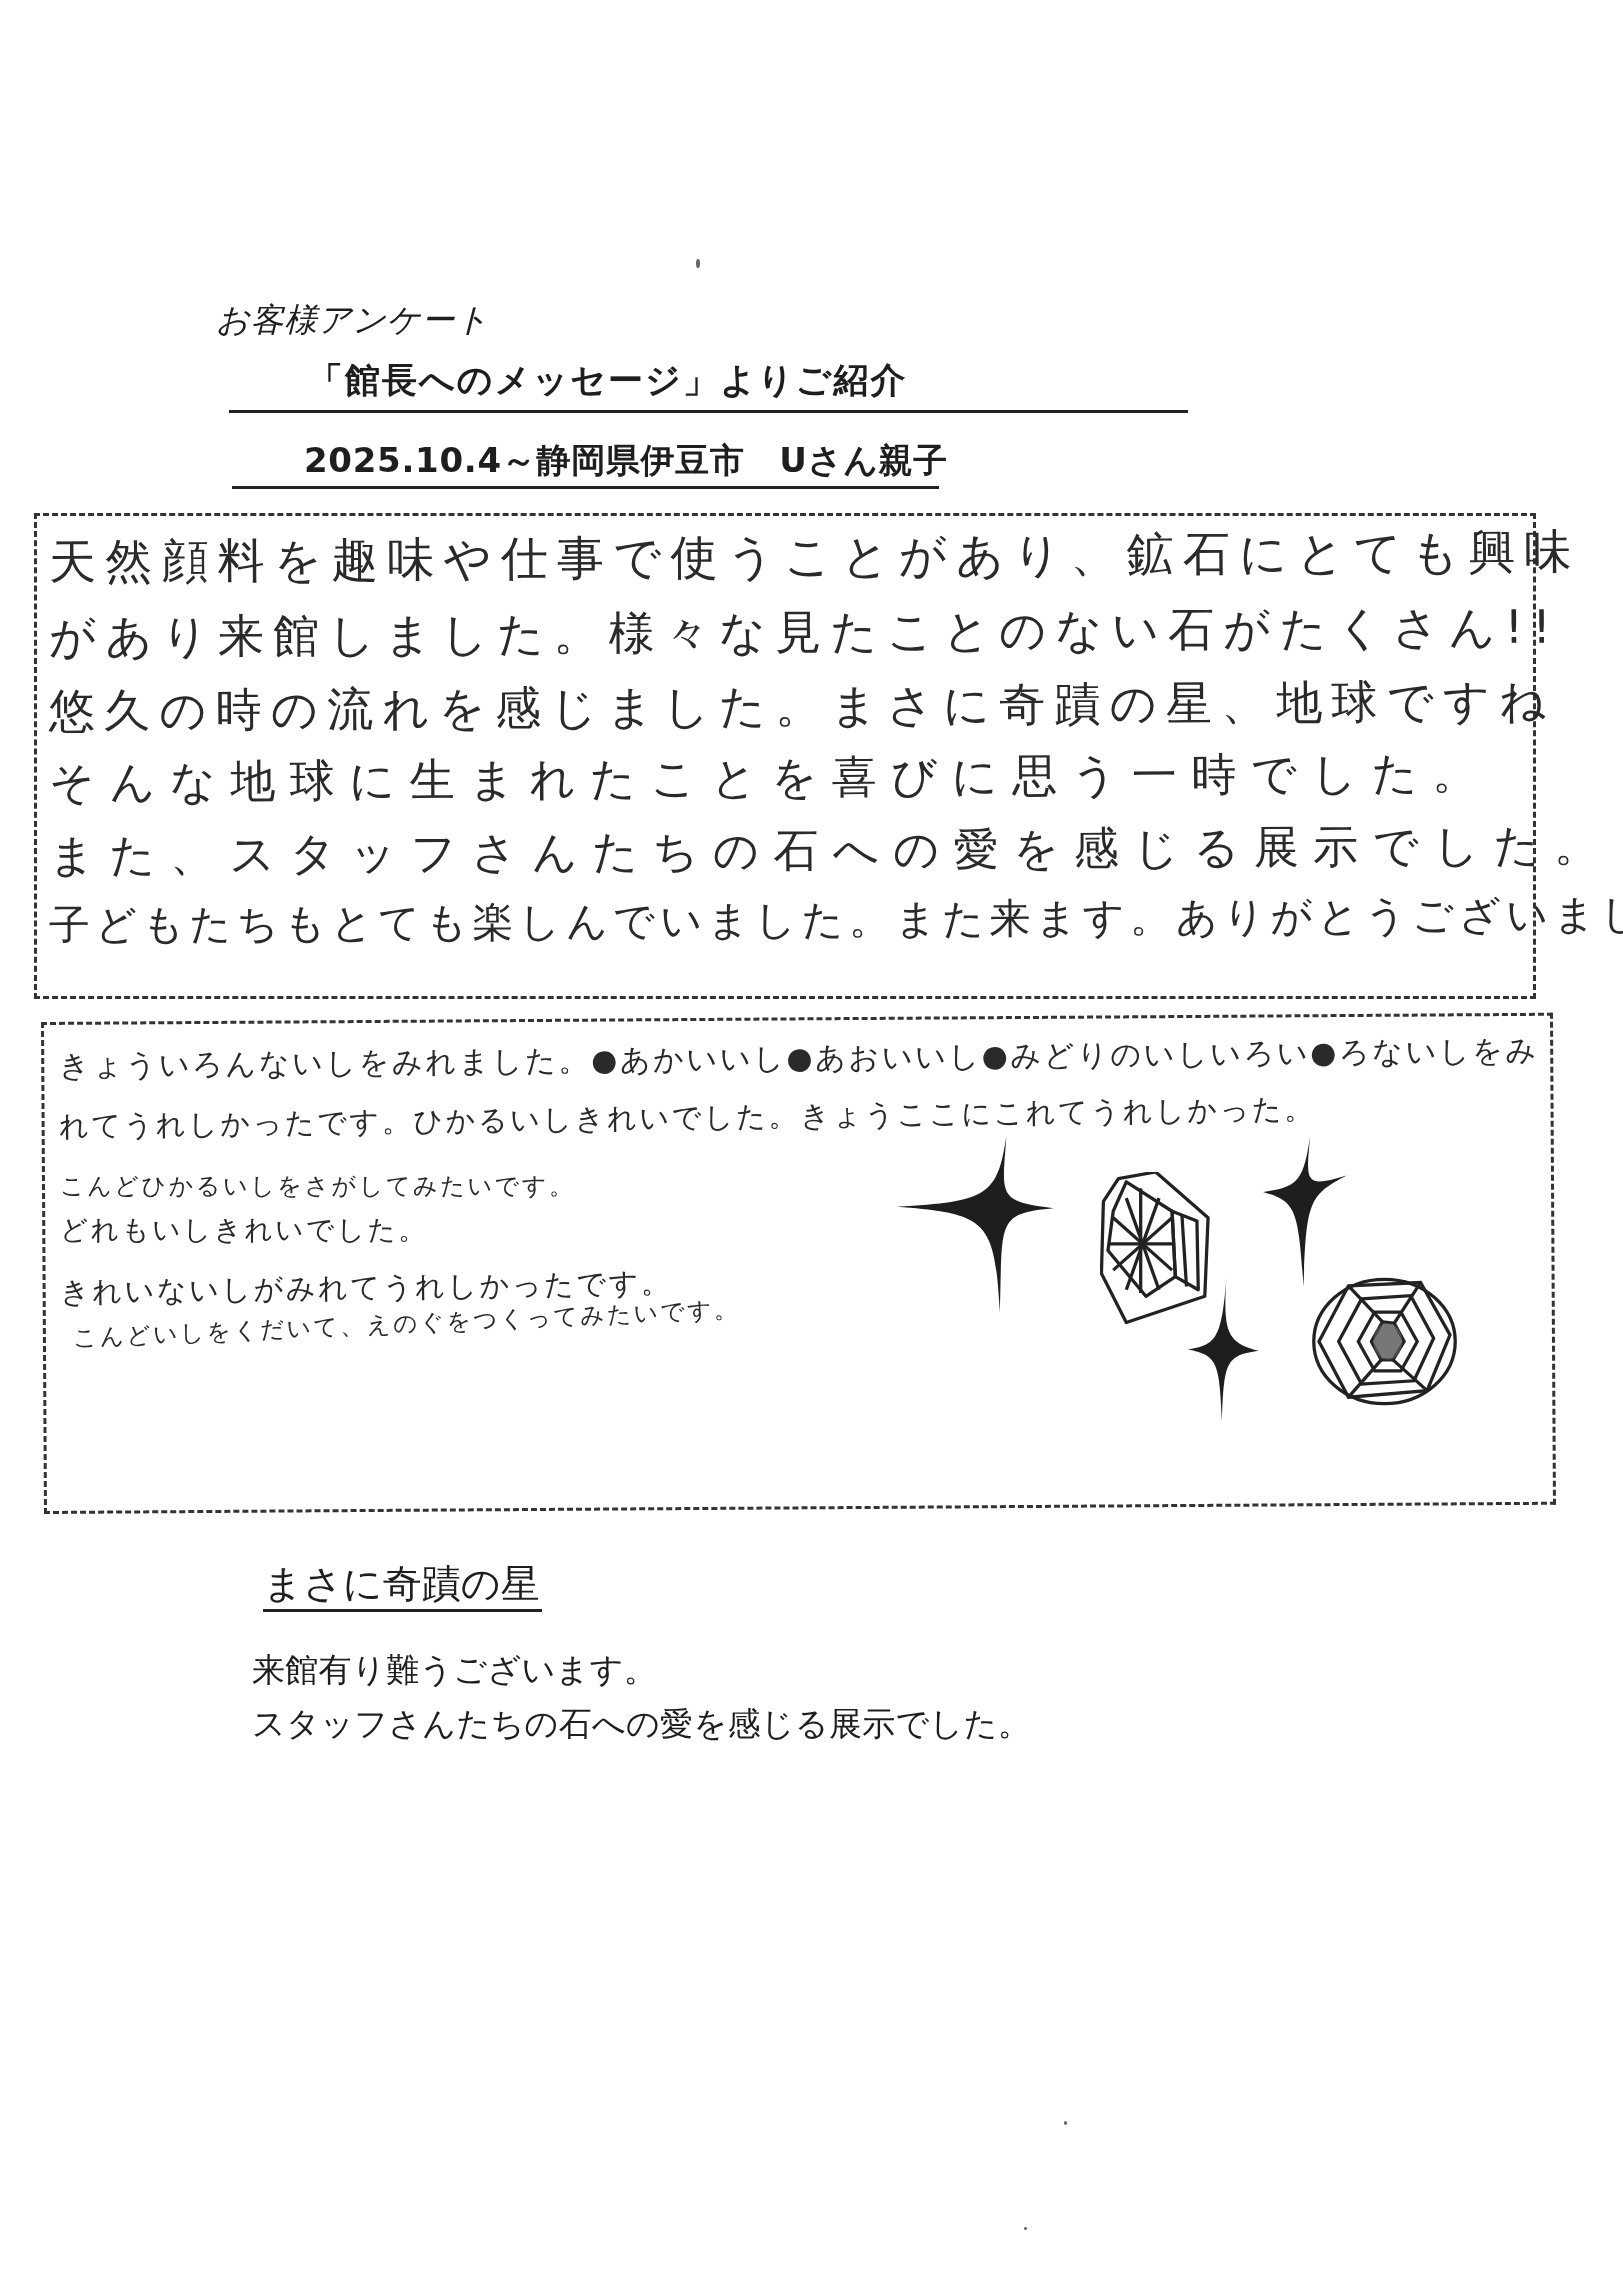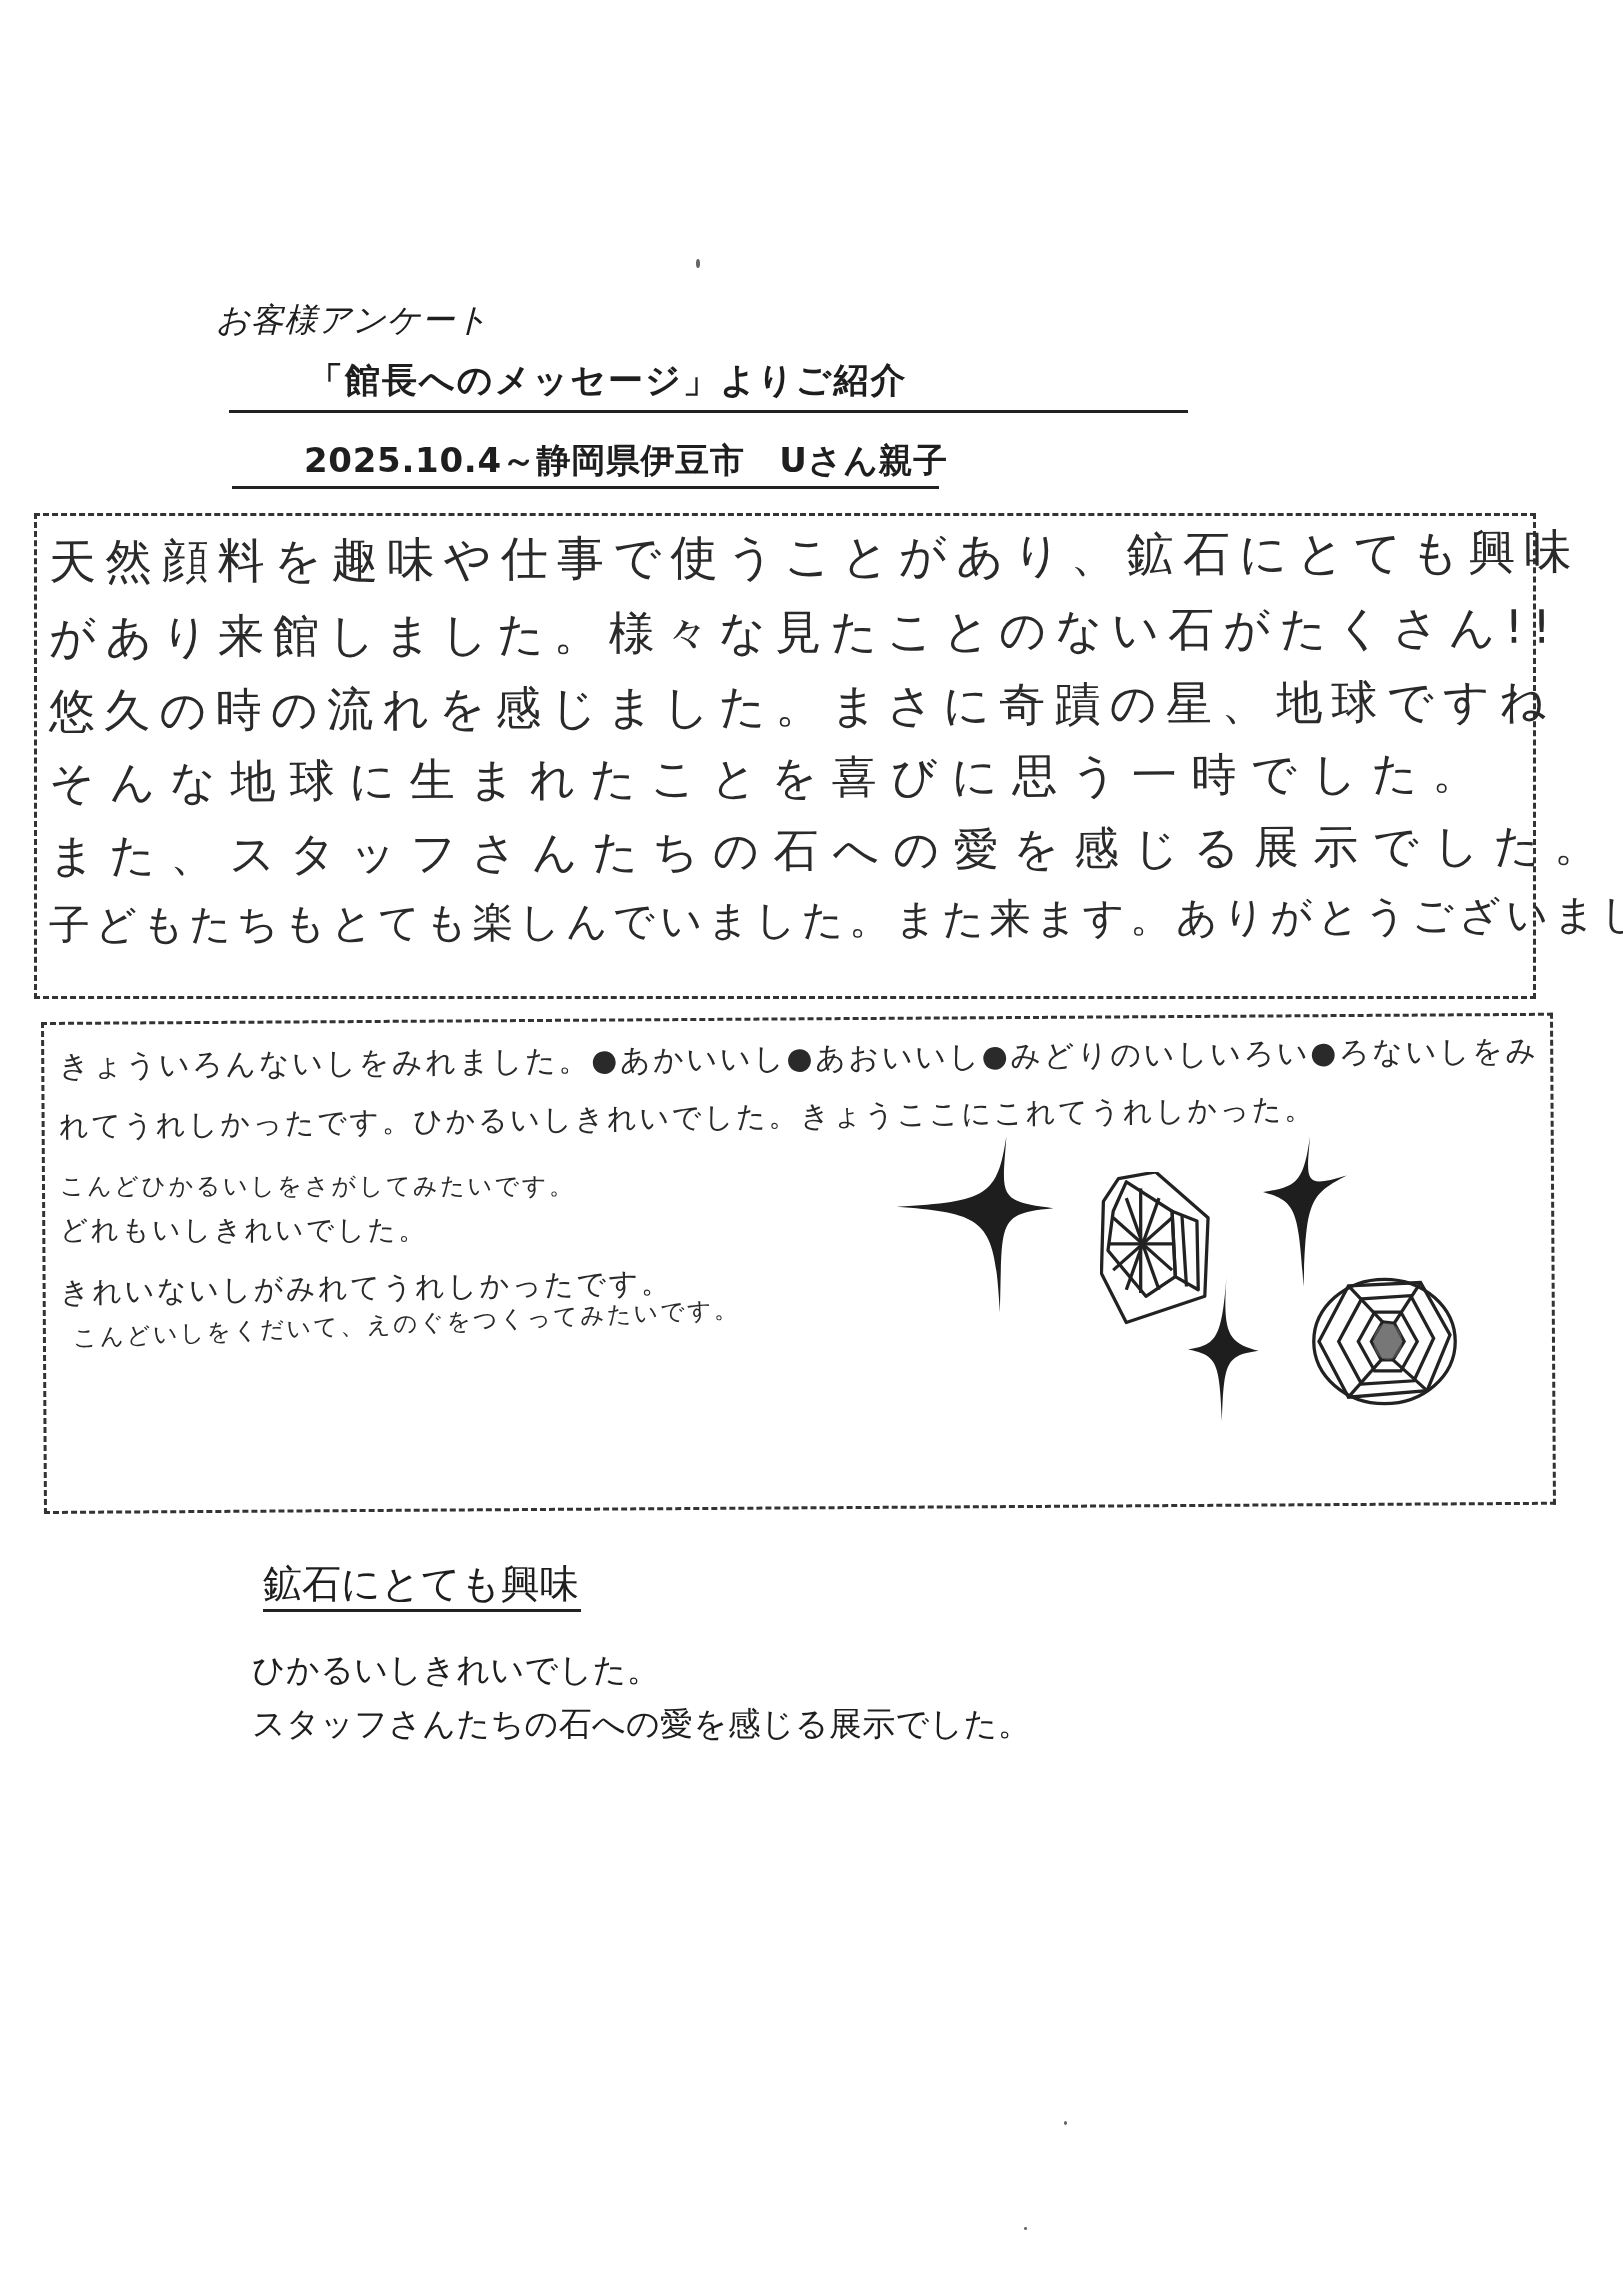--- a/index.html
+++ b/index.html
@@ -110,22 +110,22 @@
       <polygon points="112,70 130,72 145,100 128,128 110,128 95,100"></polygon>
       <line x1="60" y1="15" x2="112" y2="70"></line>
       <line x1="170" y1="10" x2="130" y2="72"></line>
       <line x1="60" y1="185" x2="110" y2="128"></line>
       <line x1="180" y1="175" x2="128" y2="128"></line>
     </g>
     <ellipse cx="120" cy="100" rx="22" ry="28" fill="#555" opacity="0.8"></ellipse>
   </svg>
 </div>
 
-<div class="abs reply-heading">鉱石にとても興味</div>
+<div class="abs reply-heading">まさに奇蹟の星</div>
 <div class="abs reply-body">
-  <p class="indent">ひかるいしきれいでした。</p>
+  <p class="indent">来館有り難うございます。</p>
   <p class="indent">スタッフさんたちの石への愛を感じる展示でした。</p>
 </div>
 
 <div class="speck" style="left:696px; top:259px; width:3.9px; height:9.2px;"></div>
 <div class="speck" style="left:1064px; top:2121px; width:3.3px; height:3.9px;"></div>
 <div class="speck" style="left:1024px; top:2227px; width:3.3px; height:2.6px;"></div>
 
 
 </body></html>

